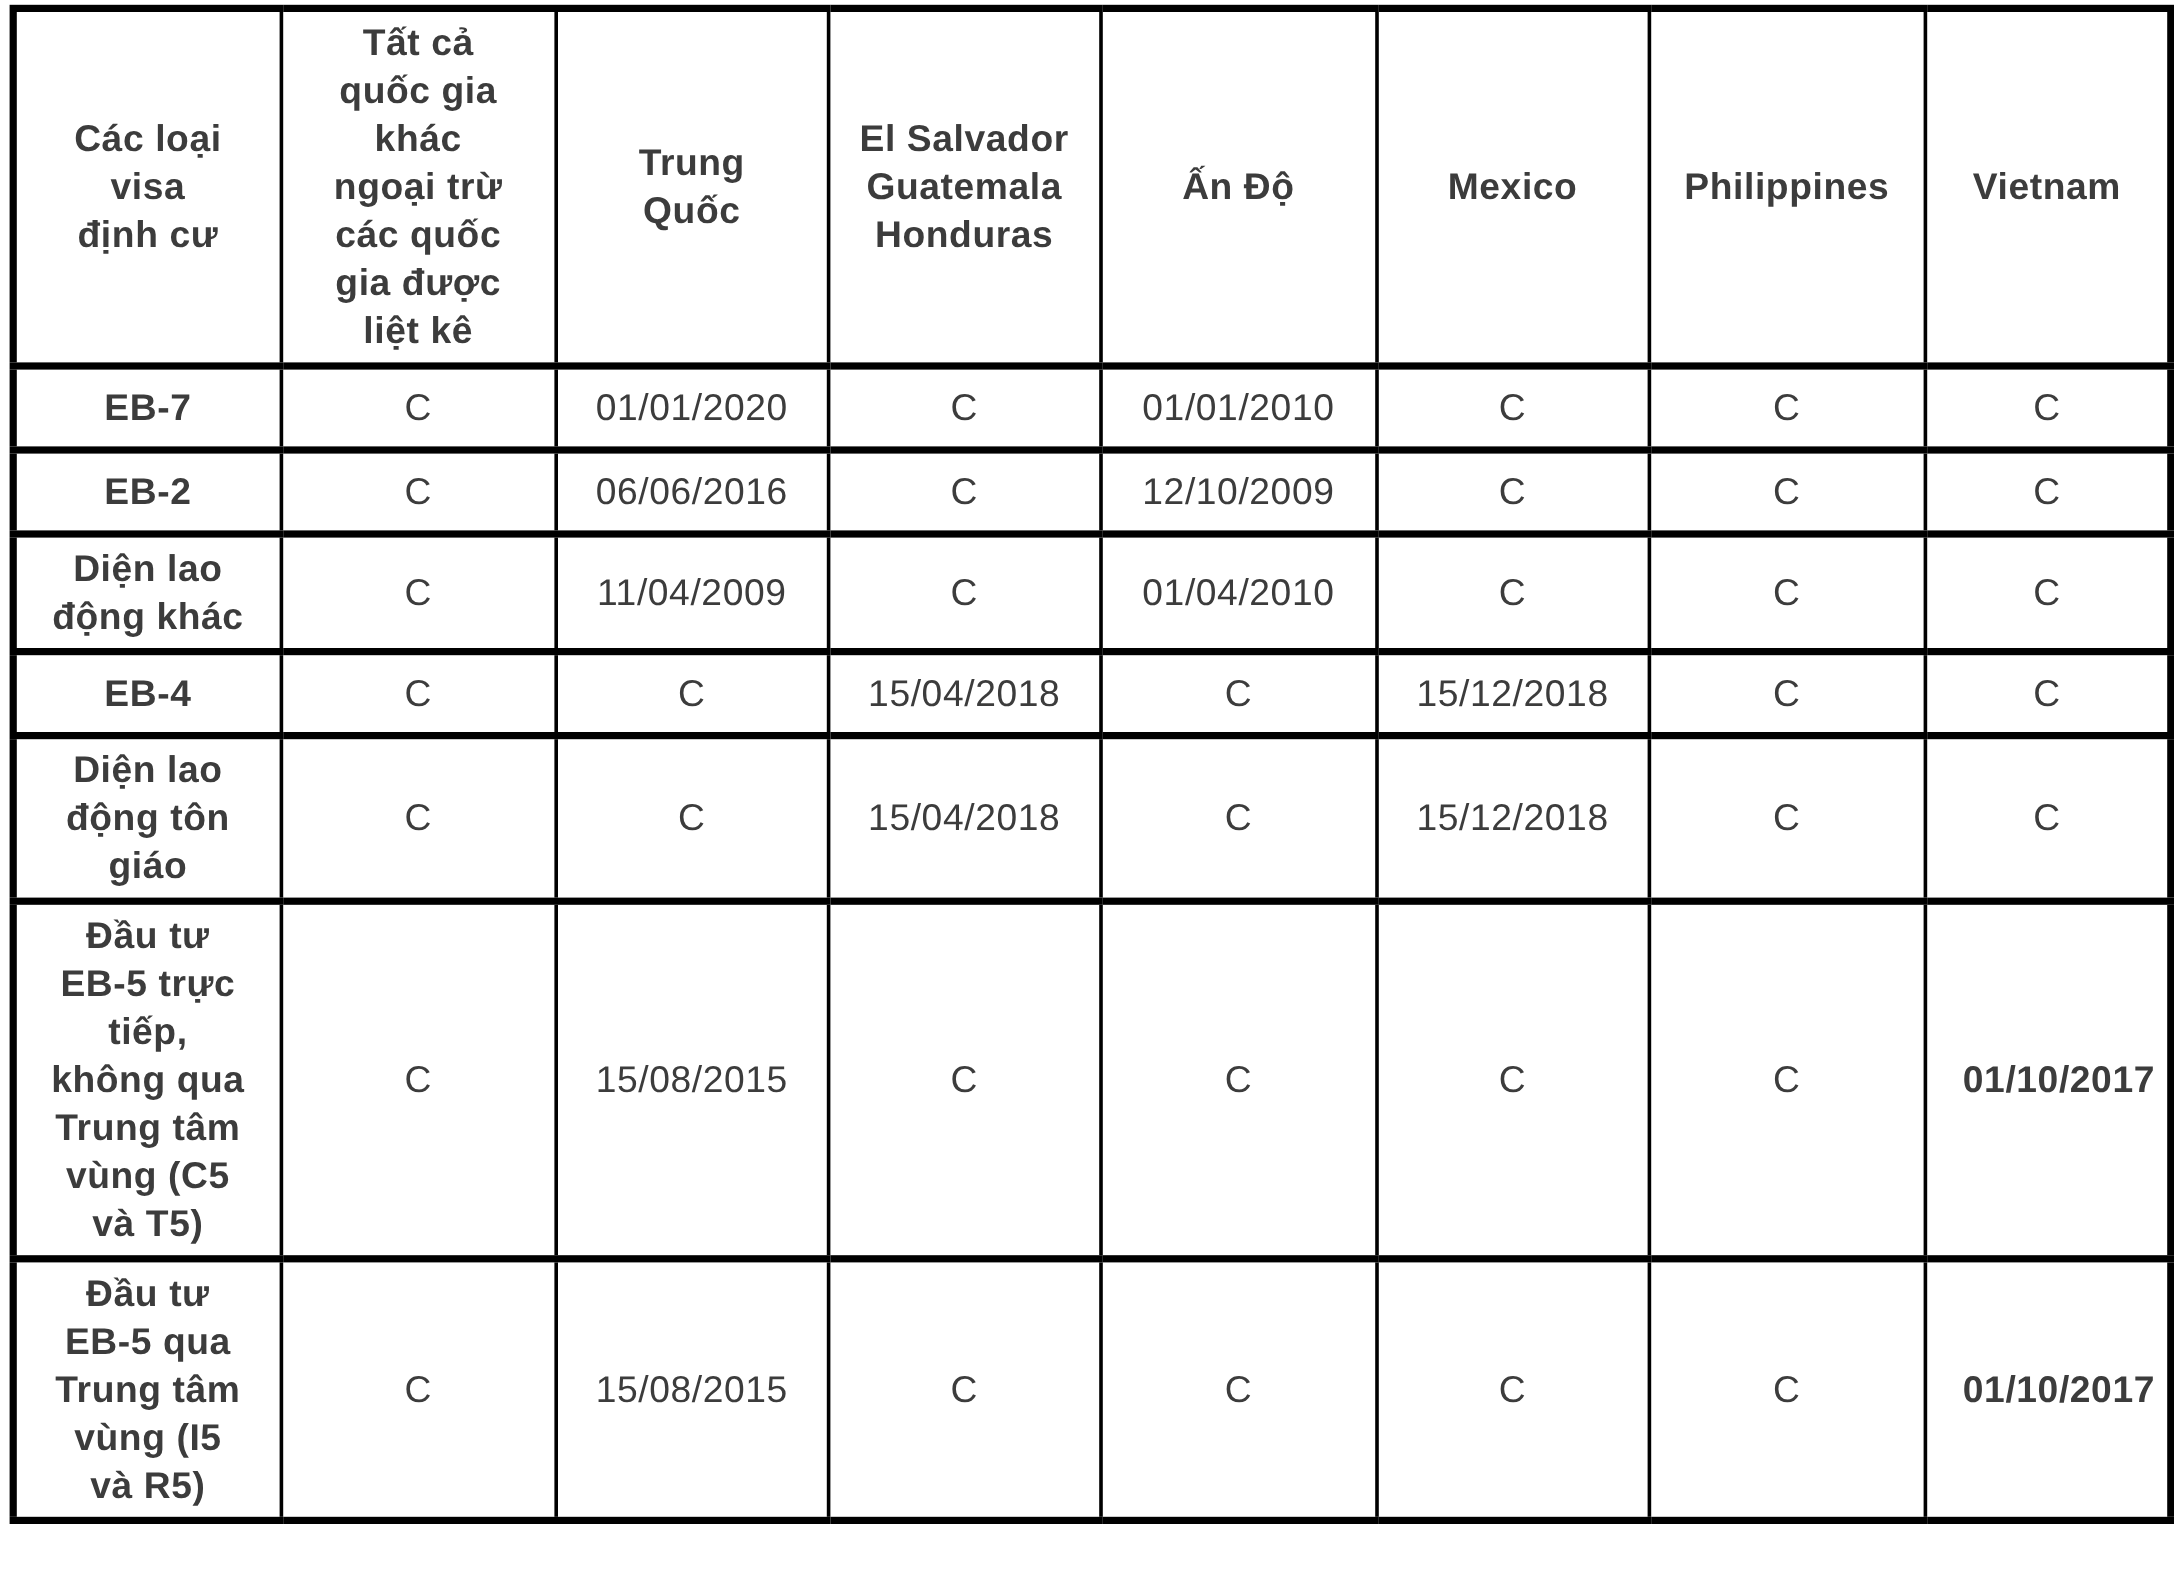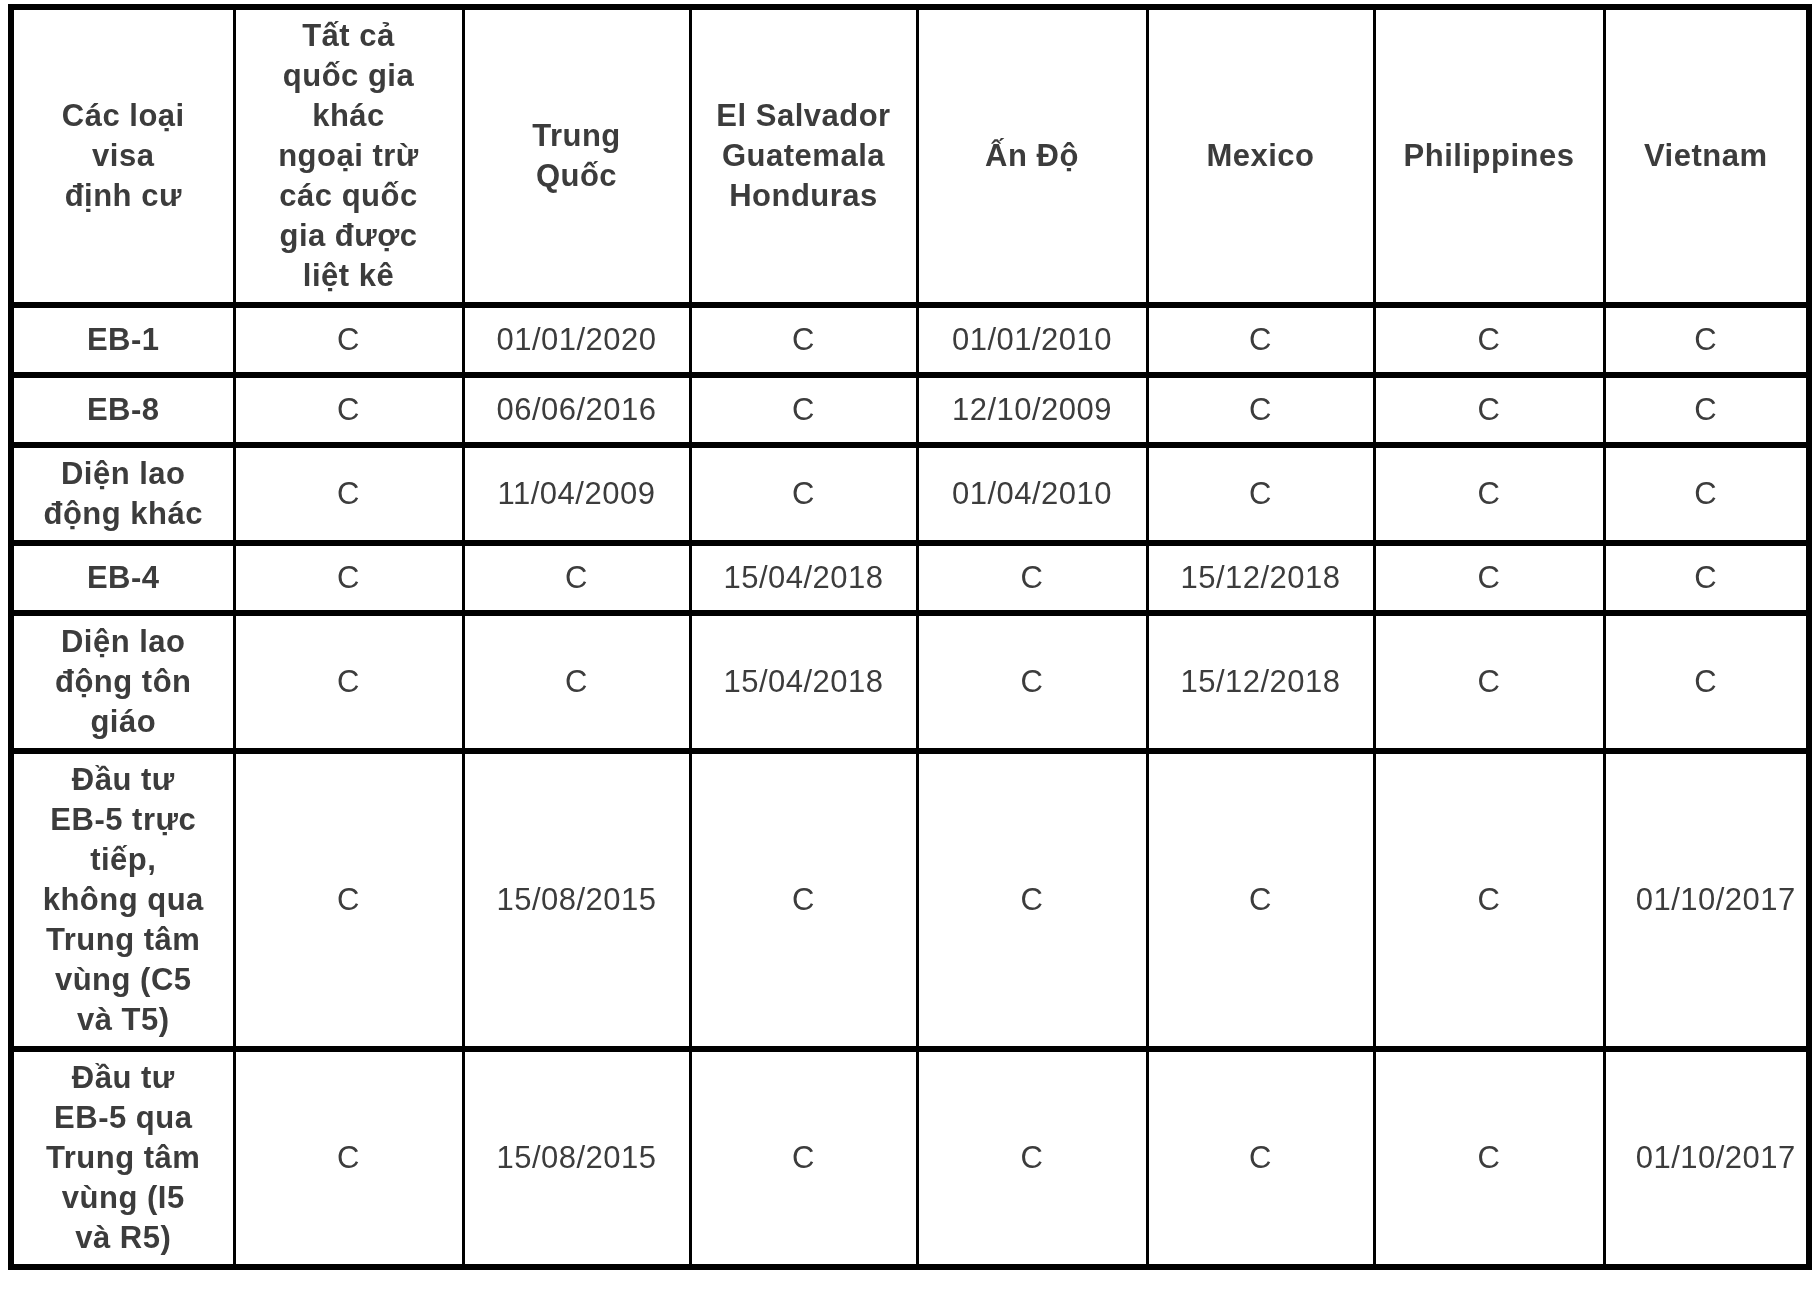--- a/index.html
+++ b/index.html
@@ -35,21 +35,21 @@
     font-size: 31px;
     line-height: 40px;
     letter-spacing: 0.5px;
     padding: 6px 4px;
     overflow: hidden;
   }
   table.visa-table thead tr { height: 275px; }
   table.visa-table tbody tr { height: 70px; }
   table.visa-table th { font-weight: bold; text-align: center; }
   table.visa-table td { font-weight: normal; }
-  table.visa-table td.bold { font-weight: normal; padding-left: 24px; }
+  table.visa-table td.bold { font-weight: bold; padding-left: 24px; }
   col.c0 { width: 223px; }
   col.c1 { width: 229px; }
   col.c2 { width: 227px; }
   col.c3 { width: 227px; }
   col.c4 { width: 230px; }
   col.c5 { width: 227px; }
   col.c6 { width: 230px; }
   col.c7 { width: 205px; }
 </style>
 </head>
@@ -85,31 +85,31 @@
 Guatemala
 Honduras</th>
           <th>Ấn Độ</th>
           <th>Mexico</th>
           <th>Philippines</th>
           <th>Vietnam</th>
         </tr>
     </thead>
     <tbody>
         <tr>
-          <th>EB-1</th>
+          <th>EB-7</th>
           <td>C</td>
           <td>01/01/2020</td>
           <td>C</td>
           <td>01/01/2010</td>
           <td>C</td>
           <td>C</td>
           <td>C</td>
         </tr>
         <tr>
-          <th>EB-8</th>
+          <th>EB-2</th>
           <td>C</td>
           <td>06/06/2016</td>
           <td>C</td>
           <td>12/10/2009</td>
           <td>C</td>
           <td>C</td>
           <td>C</td>
         </tr>
         <tr>
           <th>Diện lao

